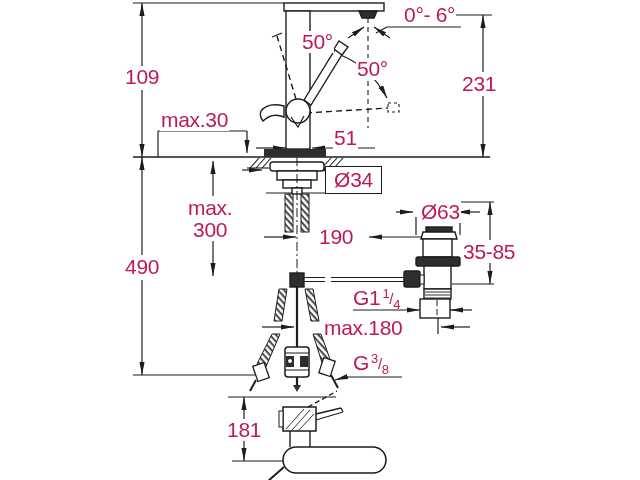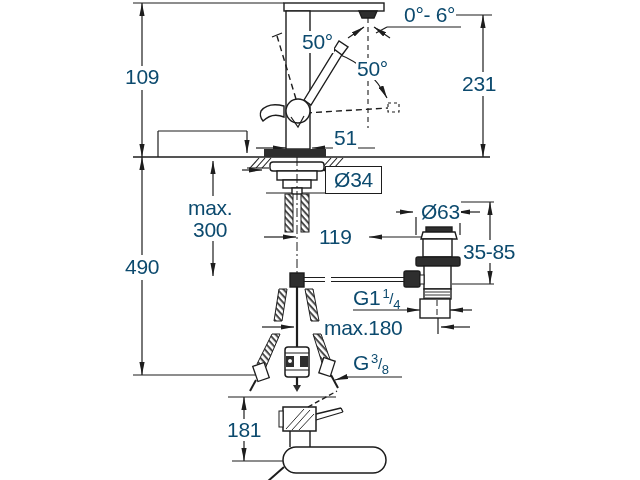--- a/index.html
+++ b/index.html
@@ -1,19 +1,19 @@
 <!DOCTYPE html>
 <html><head>
 <meta charset="utf-8">
 <style>
   html,body{margin:0;padding:0;background:#fff;}
   .stage{position:relative;width:640px;height:480px;background:#fff;overflow:hidden;
          font-family:"Liberation Sans",sans-serif;}
   .stage svg{position:absolute;left:0;top:0;}
-  .lbl{position:absolute;background:#fff;color:#0c4a6e;
+  .lbl{position:absolute;background:#fff;color:#be185d;
        font:21px/1.05 "Liberation Sans",sans-serif;letter-spacing:-0.3px;
        white-space:nowrap;padding:0 1px;z-index:5;}
   .lbl .num{font-size:13px;position:relative;top:-7px;margin-left:2px;}
   .lbl .den{font-size:13px;position:relative;top:4px;}
   .lbl .fs{font-size:15px;position:relative;top:-1px;}
   .boxed{border:1.5px solid #1d1d1d;display:flex;align-items:center;justify-content:center;
          padding:0;}
 </style>
 </head>
 <body>
@@ -216,27 +216,28 @@
     <path d="M308,407 L337,391" stroke-dasharray="5 3"></path>
     <path d="M316,414 L341,408 M316,420 L343,412 M341,408 L343,412" stroke-width="1.3"></path>
     <path d="M290,431 V447 M310,431 V447"></path>
     <rect x="283" y="447" width="103" height="26" rx="13" fill="#fff" stroke-width="1.5"></rect>
     <path d="M284,467 L267,482" stroke-width="2"></path>
   </g>
 </svg>
 
 <div class="lbl" style="left:124px;top:66px;">109</div>
 <div class="lbl" style="left:124px;top:256px;">490</div>
+<div class="lbl" style="left:160px;top:109px;">max.30</div>
 <div class="lbl" style="left:187px;top:197px;text-align:center;">
   <div>max.</div>
   <div>300</div>
 </div>
 <div class="lbl" style="left:333px;top:127px;">51</div>
 <div class="lbl boxed" style="left:325px;top:166px;width:55px;height:26px;">Ø34</div>
-<div class="lbl" style="left:318px;top:226px;">119</div>
+<div class="lbl" style="left:318px;top:226px;">190</div>
 <div class="lbl" style="left:403px;top:4px;">0°- 6°</div>
 <div class="lbl" style="left:301px;top:31px;">50°</div>
 <div class="lbl" style="left:356px;top:58px;">50°</div>
 <div class="lbl" style="left:461px;top:73px;">231</div>
 <div class="lbl" style="left:420px;top:201px;">Ø63</div>
 <div class="lbl" style="left:462px;top:241px;">35-85</div>
 <div class="lbl" style="left:352px;top:287px;"><span>G1</span><span class="num">1</span><span class="fs">/</span><span class="den">4</span></div>
 <div class="lbl" style="left:323px;top:317px;">max.180</div>
 <div class="lbl" style="left:352px;top:352px;"><span>G</span><span class="num">3</span><span class="fs">/</span><span class="den">8</span></div>
 <div class="lbl" style="left:226px;top:419px;">181</div>

